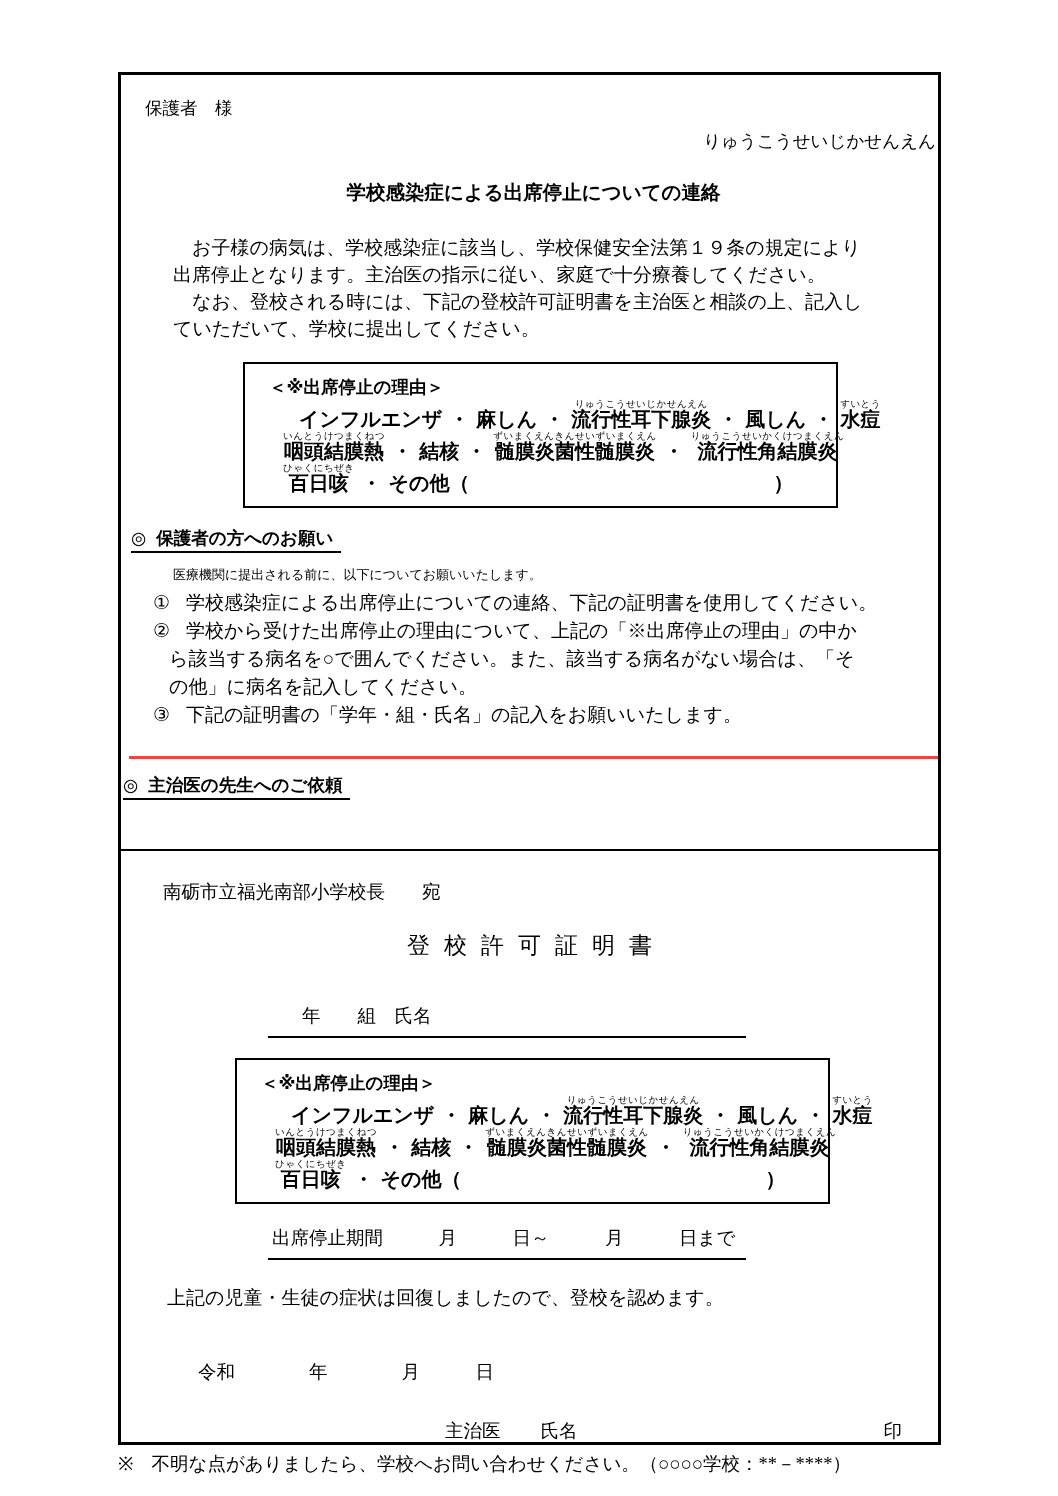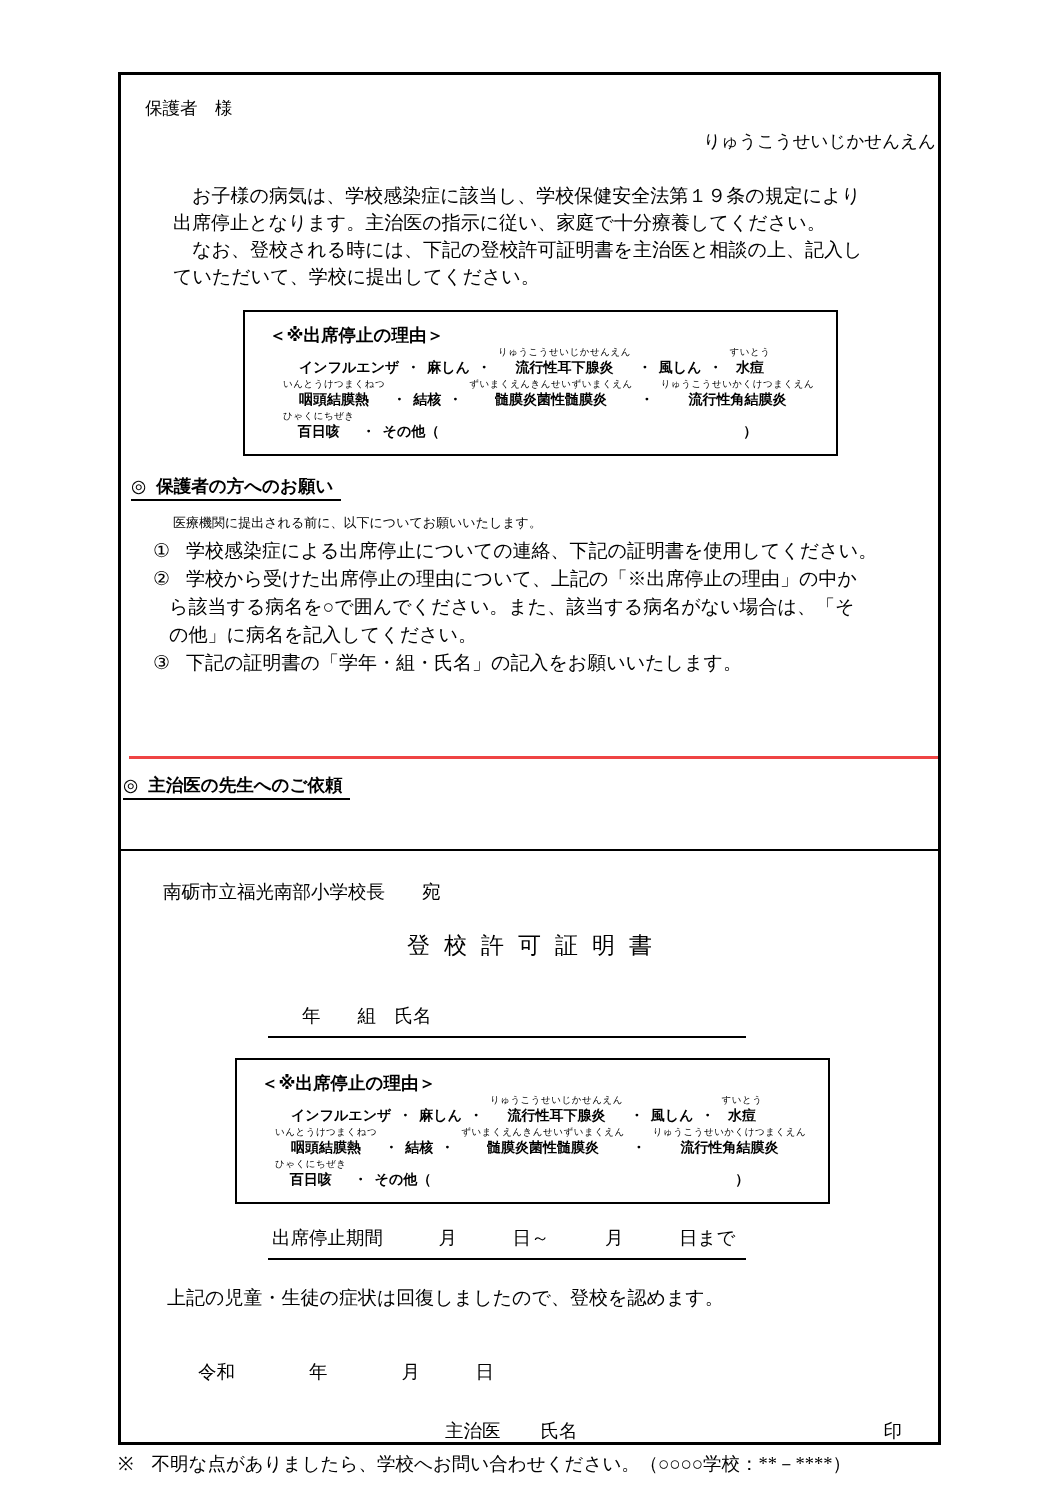--- a/index.html
+++ b/index.html
@@ -35,21 +35,21 @@
           border:2.5px solid #000; padding:13px 0 13px 24px; }
   .rb-heading { font-size:17.5px; line-height:20px; font-weight:bold;
                 font-family:"Liberation Sans","DejaVu Sans",sans-serif; }
   .rrow { margin-left:12px; margin-top:2px; white-space:nowrap; }
   .rrow0 { margin-left:28px; }
   .ritem { display:inline-block; vertical-align:bottom; text-align:center; margin:0 2px; }
   .rsep  { margin:0 5px; }
   .furi  { display:block; font-size:9.5px; line-height:10px; height:10px; white-space:nowrap;
            font-weight:normal; font-family:"Liberation Sans","DejaVu Sans",sans-serif;
            letter-spacing:0.5px; }
-  .rbase { display:block; font-size:14px; line-height:20px; font-weight:bold; white-space:pre;
+  .rbase { display:block; font-size:20px; line-height:20px; font-weight:bold; white-space:pre;
            font-family:"Liberation Sans","DejaVu Sans",sans-serif; }
   .rspacer { display:inline-block; height:20px; vertical-align:bottom; }
 
   .sec-heading { margin-top:20px; margin-left:2px; }
   .h-underline { display:inline-flex; align-items:center; gap:10px;
                  border-bottom:2px solid #000; padding:0 8px 3px 0;
                  font-size:17.5px; line-height:20px; font-weight:bold;
                  font-family:"Liberation Sans","DejaVu Sans",sans-serif; }
 
   .g-intro { margin:8px 30px 0 44px; font-size:13px; line-height:28px; }
@@ -80,20 +80,21 @@
   .footer .fmark { margin-right:18px; }
 </style>
 </head>
 <body>
 
 <div class="doc">
 
   <div class="sec sec1">
     <div class="recipient">保護者　様</div>
     <div class="sender">りゅうこうせいじかせんえん</div>
+    <div class="notice-title">学校感染症による出席停止についての連絡</div>
 
     <div class="intro">
       <div class="line ind">お子様の病気は、学校感染症に該当し、学校保健安全法第１９条の規定により</div>
       <div class="line">出席停止となります。主治医の指示に従い、家庭で十分療養してください。</div>
       <div class="line ind">なお、登校される時には、下記の登校許可証明書を主治医と相談の上、記入し</div>
       <div class="line">ていただいて、学校に提出してください。</div>
     </div>
 
     <div class="rbox">
       <div class="rb-heading">＜※出席停止の理由＞</div>

